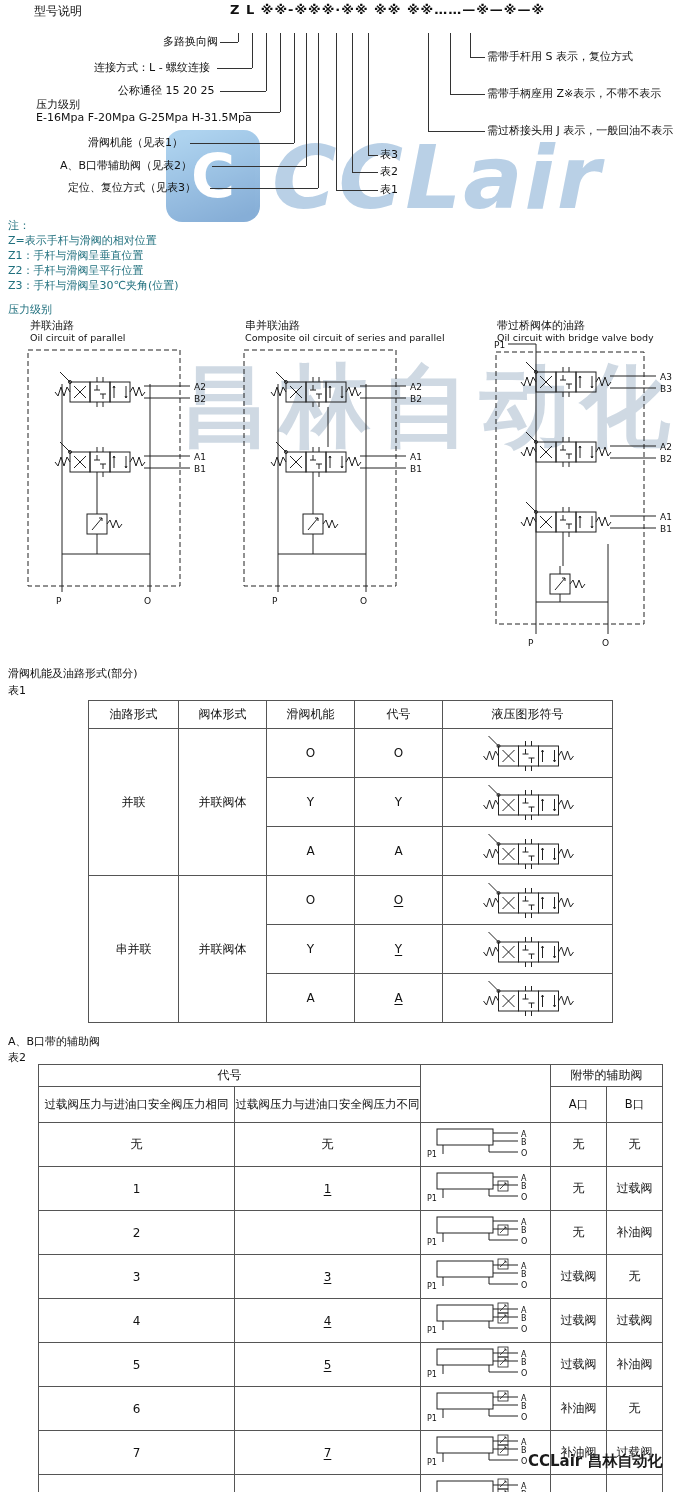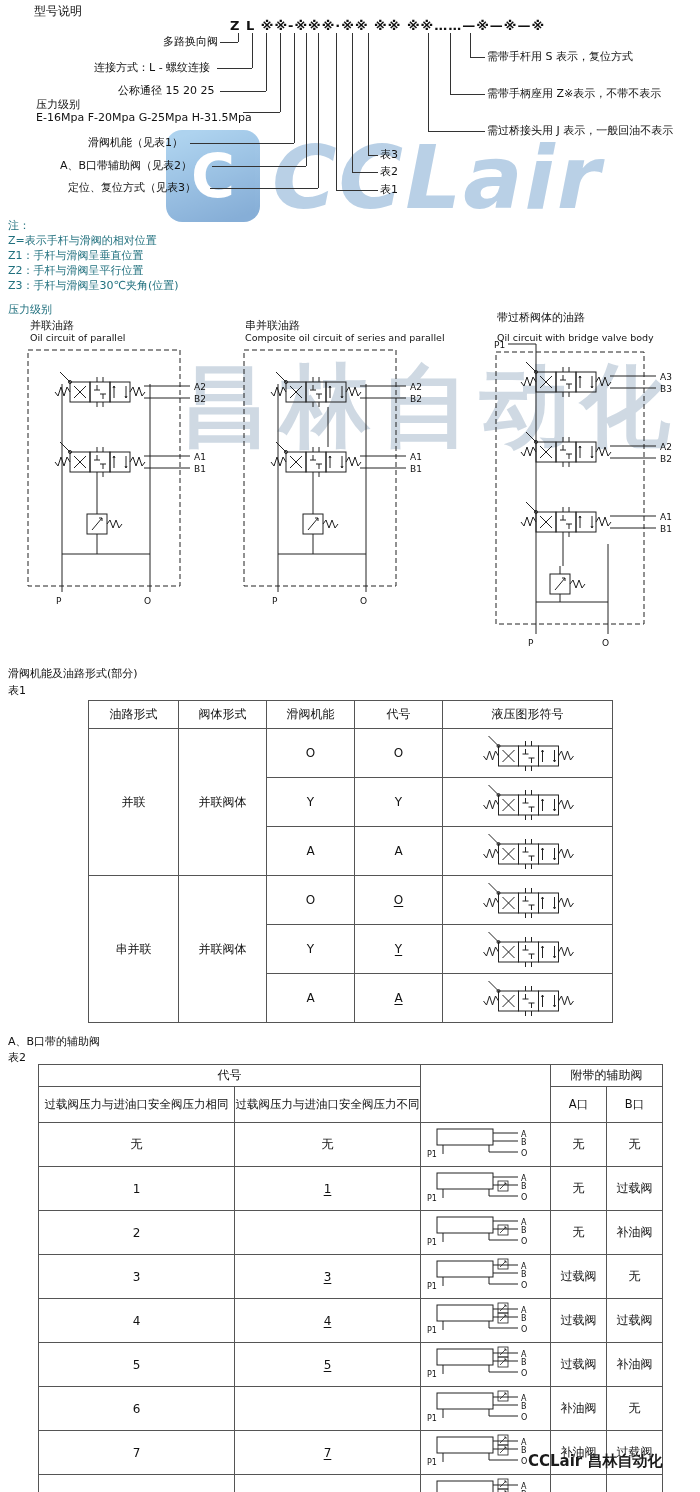--- a/index.html
+++ b/index.html
@@ -79,21 +79,21 @@
 </svg>
 
 <div id="page">
 
   <div class="wm wm-logo"><span>C</span></div>
   <div class="wm wm-cn">昌林自动化</div>
   <div class="wm wm-brand">CCLair</div>
 
   <div class="lbl" style="left:34px;top:5px;font-size:12px">型号说明</div>
 
-  <div class="code" style="left:230px;top:18px">Z L ※※-※※※·※※ ※※ ※※……—※—※—※</div>
+  <div class="code" style="left:230px;top:2px">Z L ※※-※※※·※※ ※※ ※※……—※—※—※</div>
 
   <div class="lbl" style="left:163px;top:36px">多路换向阀</div>
   <div class="lbl" style="left:94px;top:62px">连接方式：L - 螺纹连接</div>
   <div class="lbl" style="left:118px;top:85px">公称通径 15 20 25</div>
   <div class="lbl" style="left:36px;top:99px">压力级别</div>
   <div class="lbl" style="left:36px;top:112px">E-16Mpa F-20Mpa G-25Mpa H-31.5Mpa</div>
   <div class="lbl" style="left:88px;top:137px">滑阀机能（见表1）</div>
   <div class="lbl" style="left:60px;top:160px">A、B口带辅助阀（见表2）</div>
   <div class="lbl" style="left:68px;top:182px">定位、复位方式（见表3）</div>
 
@@ -137,21 +137,21 @@
   <div class="note" style="left:8px;top:233px">Z=表示手杆与滑阀的相对位置</div>
   <div class="note" style="left:8px;top:248px">Z1：手杆与滑阀呈垂直位置</div>
   <div class="note" style="left:8px;top:263px">Z2：手杆与滑阀呈平行位置</div>
   <div class="note" style="left:8px;top:278px">Z3：手杆与滑阀呈30℃夹角(位置)</div>
   <div class="note" style="left:8px;top:302px">压力级别</div>
 
   <div class="ctitle" style="left:30px;top:318px">并联油路</div>
   <div class="csub" style="left:30px;top:332px">Oil circuit of parallel</div>
   <div class="ctitle" style="left:245px;top:318px">串并联油路</div>
   <div class="csub" style="left:245px;top:332px">Composite oil circuit of series and parallel</div>
-  <div class="ctitle" style="left:497px;top:310px">带过桥阀体的油路</div>
+  <div class="ctitle" style="left:497px;top:318px">带过桥阀体的油路</div>
   <div class="csub" style="left:497px;top:332px">Oil circuit with bridge valve body</div>
 
   <svg class="abs" style="left:22px;top:344px" width="210" height="272" viewBox="0 0 210 272">
     <g stroke="#222" stroke-width="1" fill="none">
       <rect x="6" y="6" width="152" height="236" stroke-dasharray="5 3"></rect>
       <path d="M40 40 V248 M128 40 V248"></path>
       <use href="#dvalve" x="28" y="30"></use>
       <path d="M122 42 H168 M122 54 H168"></path>
       <use href="#dvalve" x="28" y="100"></use>
       <path d="M122 112 H168 M122 124 H168"></path>

